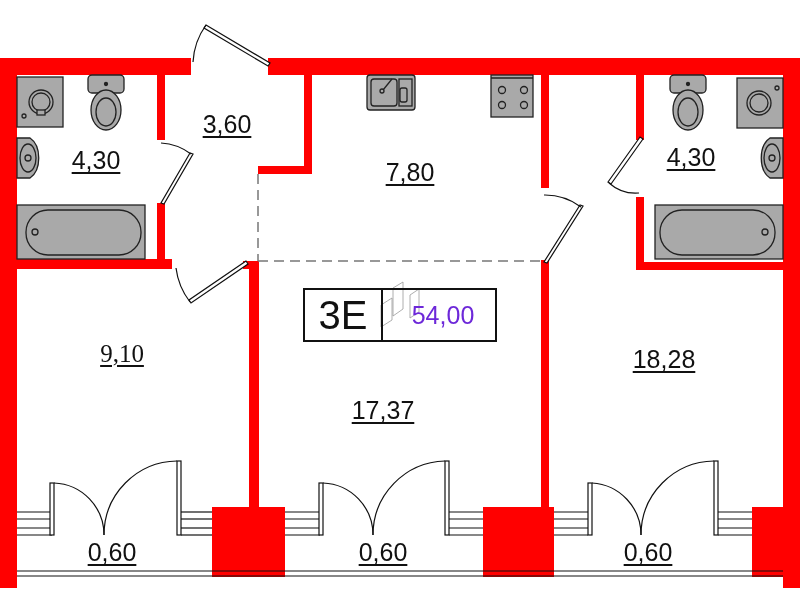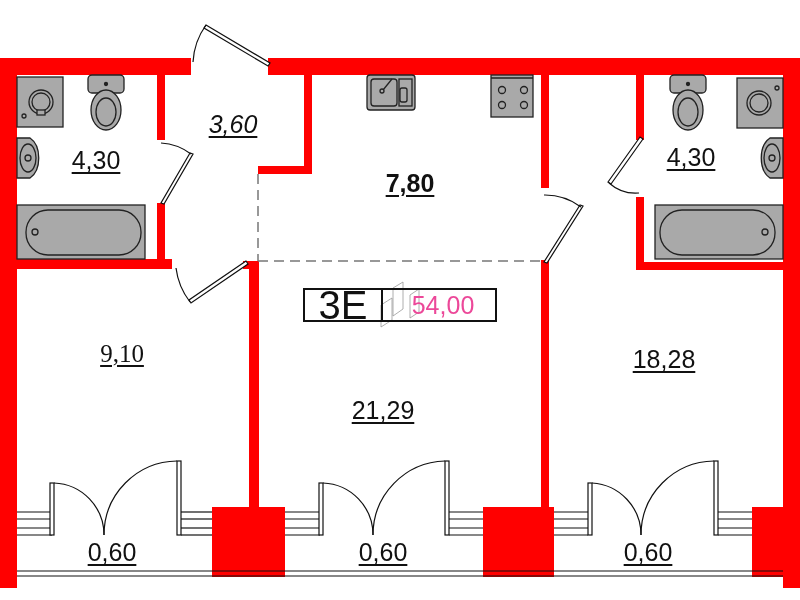--- a/index.html
+++ b/index.html
@@ -4,30 +4,30 @@
 <style>
   html, body { margin: 0; padding: 0; background: #ffffff; }
   body { width: 800px; height: 600px; overflow: hidden; position: relative; font-family: "Liberation Sans", sans-serif; }
   #plan { position: absolute; left: 0; top: 0; width: 800px; height: 600px; }
   .label {
     position: absolute; font-family: "Liberation Sans", sans-serif; font-size: 25px; color: #111;
     text-decoration: underline; text-decoration-thickness: 2px; text-underline-offset: 3px;
     white-space: nowrap; transform: translateX(-50%);
   }
   .badge {
-    position: absolute; left: 303px; top: 288px; width: 194px; height: 34px;
+    position: absolute; left: 303px; top: 288px; width: 194px; height: 54px;
     border: 2px solid #111; box-sizing: border-box; display: flex; background: transparent;
   }
   .badge .type {
     width: 76px; border-right: 2px solid #111; display: flex; align-items: center; justify-content: center;
     font-size: 40px; color: #111; font-family: "Liberation Sans", sans-serif;
   }
   .badge .area {
     flex: 1; display: flex; align-items: center; justify-content: center;
-    font-size: 25px; color: #ec4899; font-family: "Liberation Sans", sans-serif; padding-left: 8px;
+    font-size: 25px; color: #6d28d9; font-family: "Liberation Sans", sans-serif; padding-left: 8px;
   }
 </style>
 </head>
 <body>
 
 <svg id="plan" viewBox="0 0 800 600" xmlns="http://www.w3.org/2000/svg">
 
   <g fill="#ff0000">
 
     <rect x="0" y="58" width="191" height="17"></rect>
@@ -226,25 +226,25 @@
 
     <g stroke="#999" stroke-width="0.8" fill="none">
       <path d="M381 305 L381 327 L392 320 L392 298 Z"></path>
       <path d="M393 288 L393 316 L403 309 L403 282 Z"></path>
       <path d="M410 295 L410 318 L419 312 L419 289 Z"></path>
     </g>
   </g>
 </svg>
 
 <div class="label" style="left:96px; top:146px;">4,30</div>
-<div class="label" style="left:233px; top:110px;font-style:italic;">3,60</div>
-<div class="label" style="left:410px; top:169px;font-weight:bold;">7,80</div>
+<div class="label" style="left:227px; top:110px;">3,60</div>
+<div class="label" style="left:410px; top:158px;">7,80</div>
 <div class="label" style="left:691px; top:143px;">4,30</div>
 <div class="label" style="left:122px; top:340px;font-family:Liberation Serif, serif;">9,10</div>
-<div class="label" style="left:383px; top:396px;">21,29</div>
+<div class="label" style="left:383px; top:396px;">17,37</div>
 <div class="label" style="left:664px; top:345px;">18,28</div>
 <div class="label" style="left:112px; top:538px;">0,60</div>
 <div class="label" style="left:383px; top:538px;">0,60</div>
 <div class="label" style="left:648px; top:538px;">0,60</div>
 
 <div class="badge">
   <div class="type">3E</div>
   <div class="area">54,00</div>
 </div>
 

